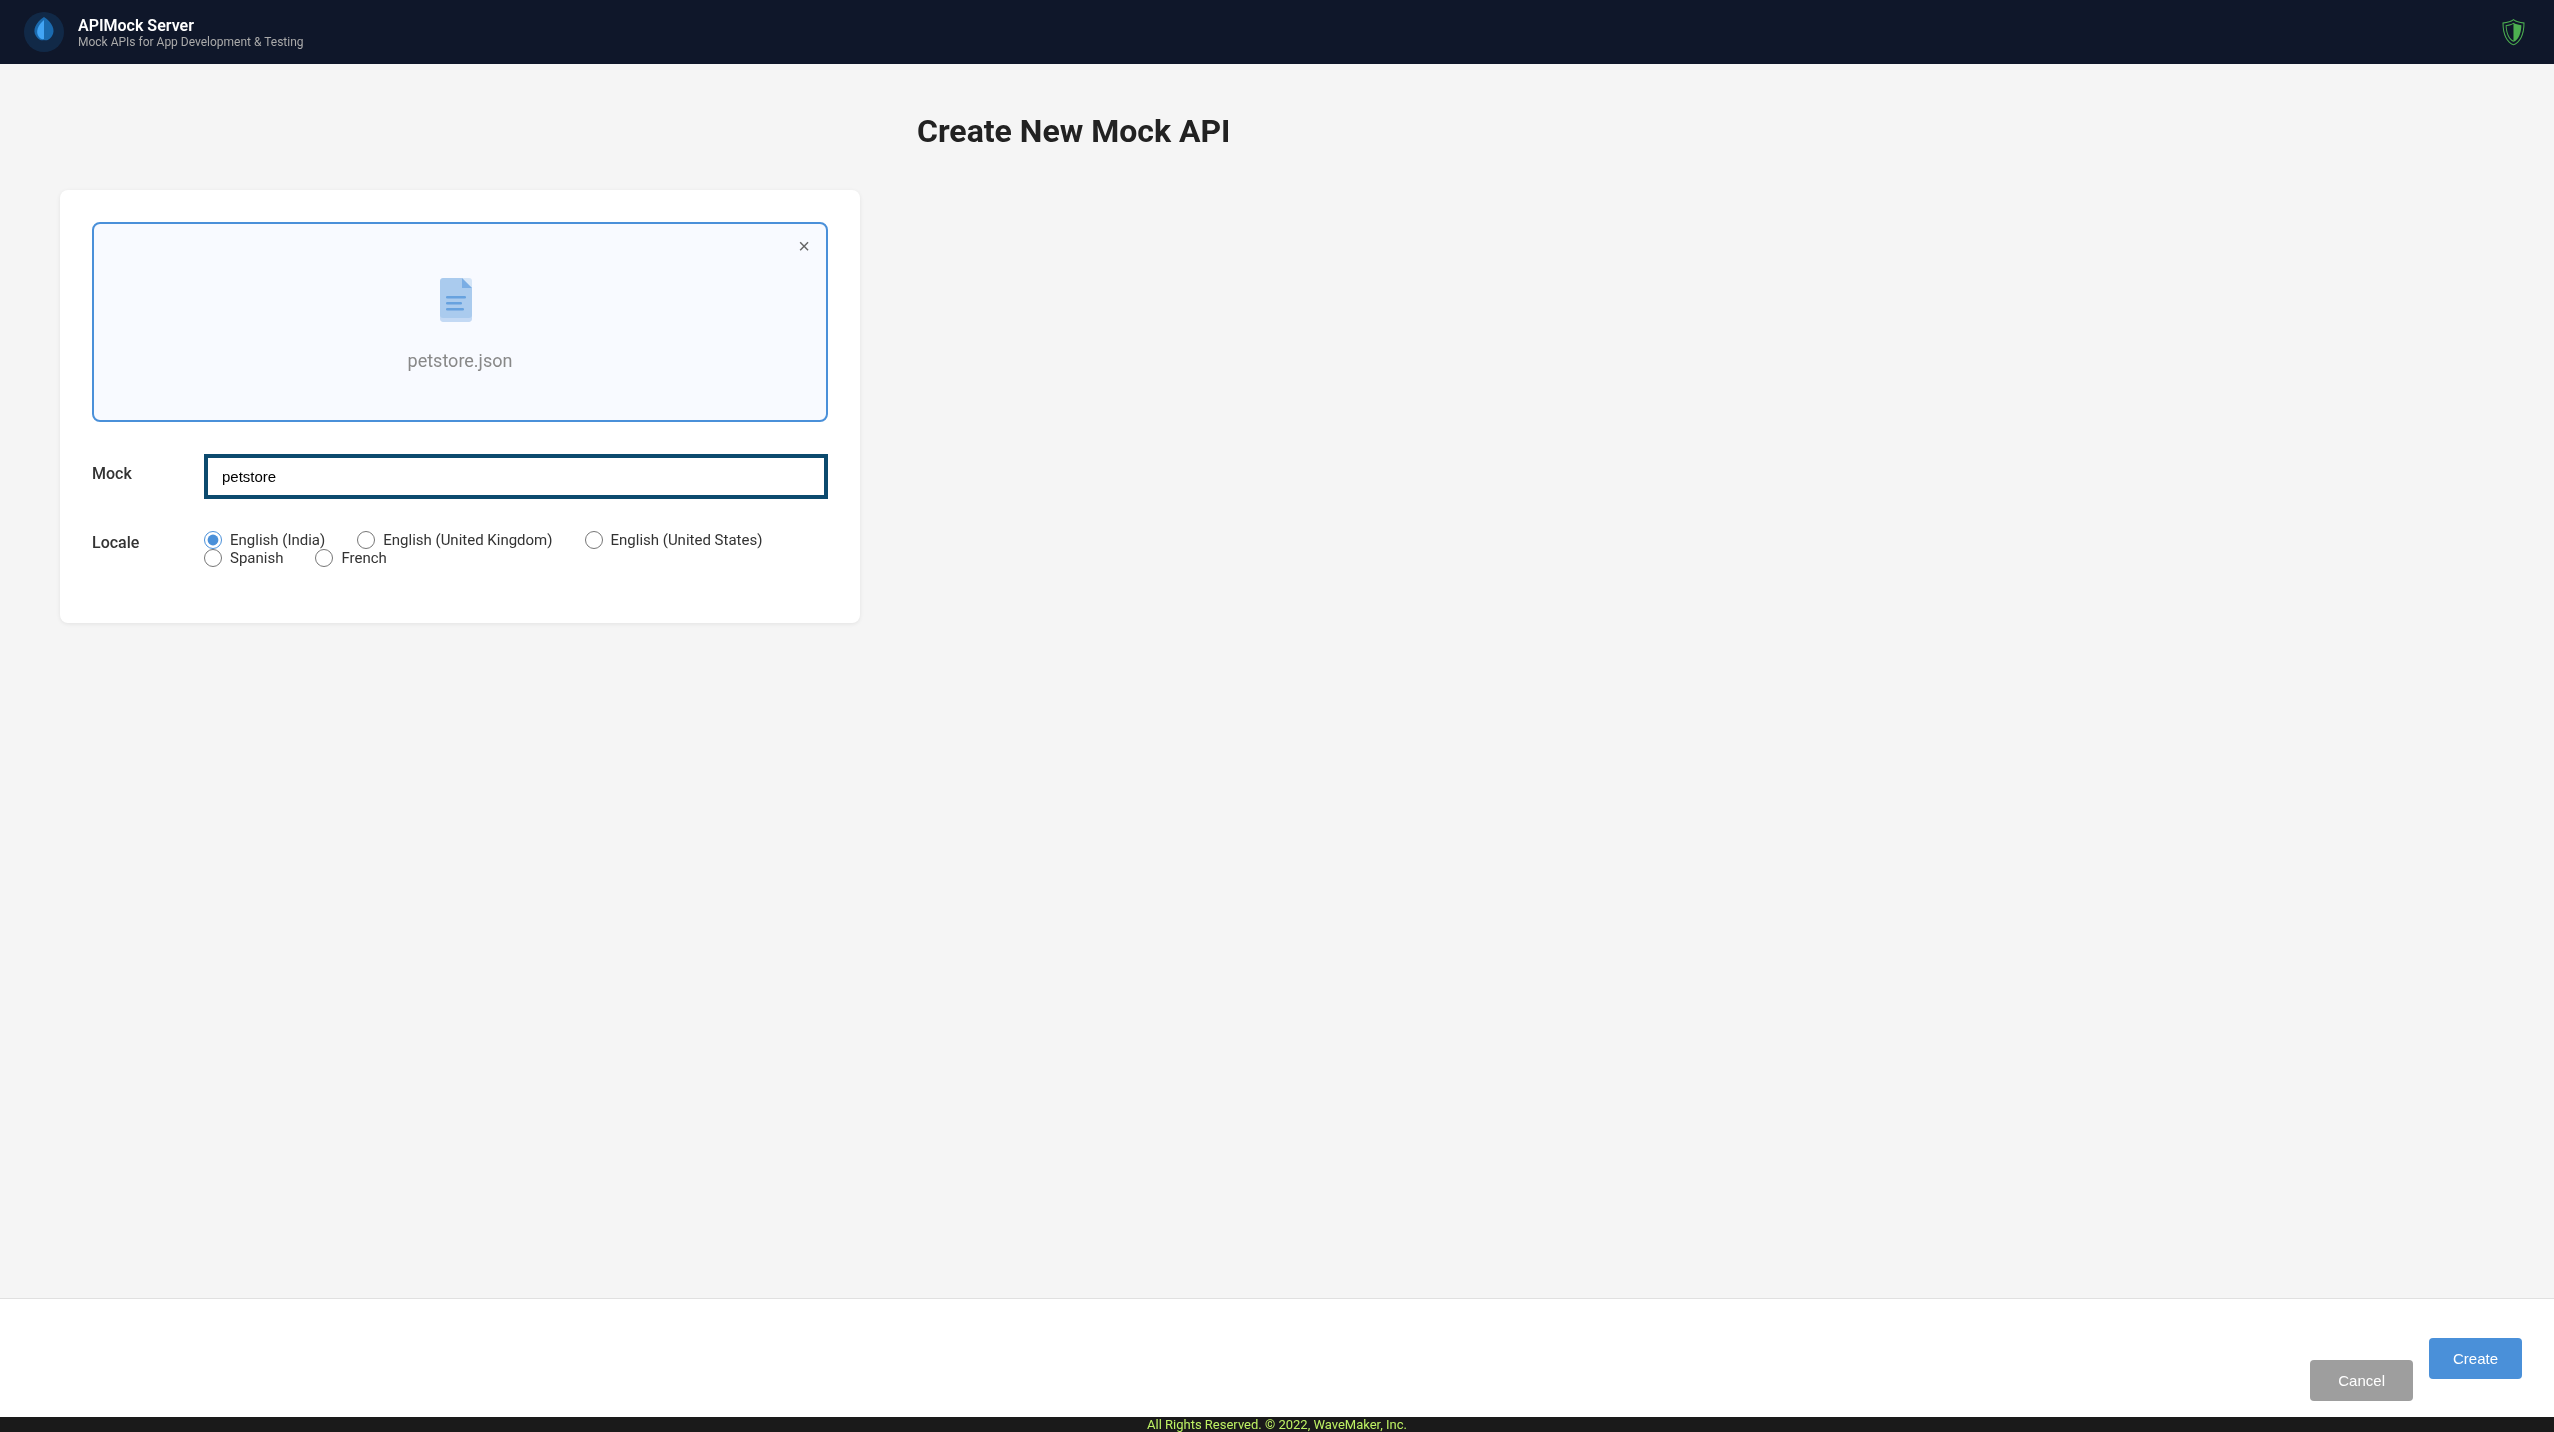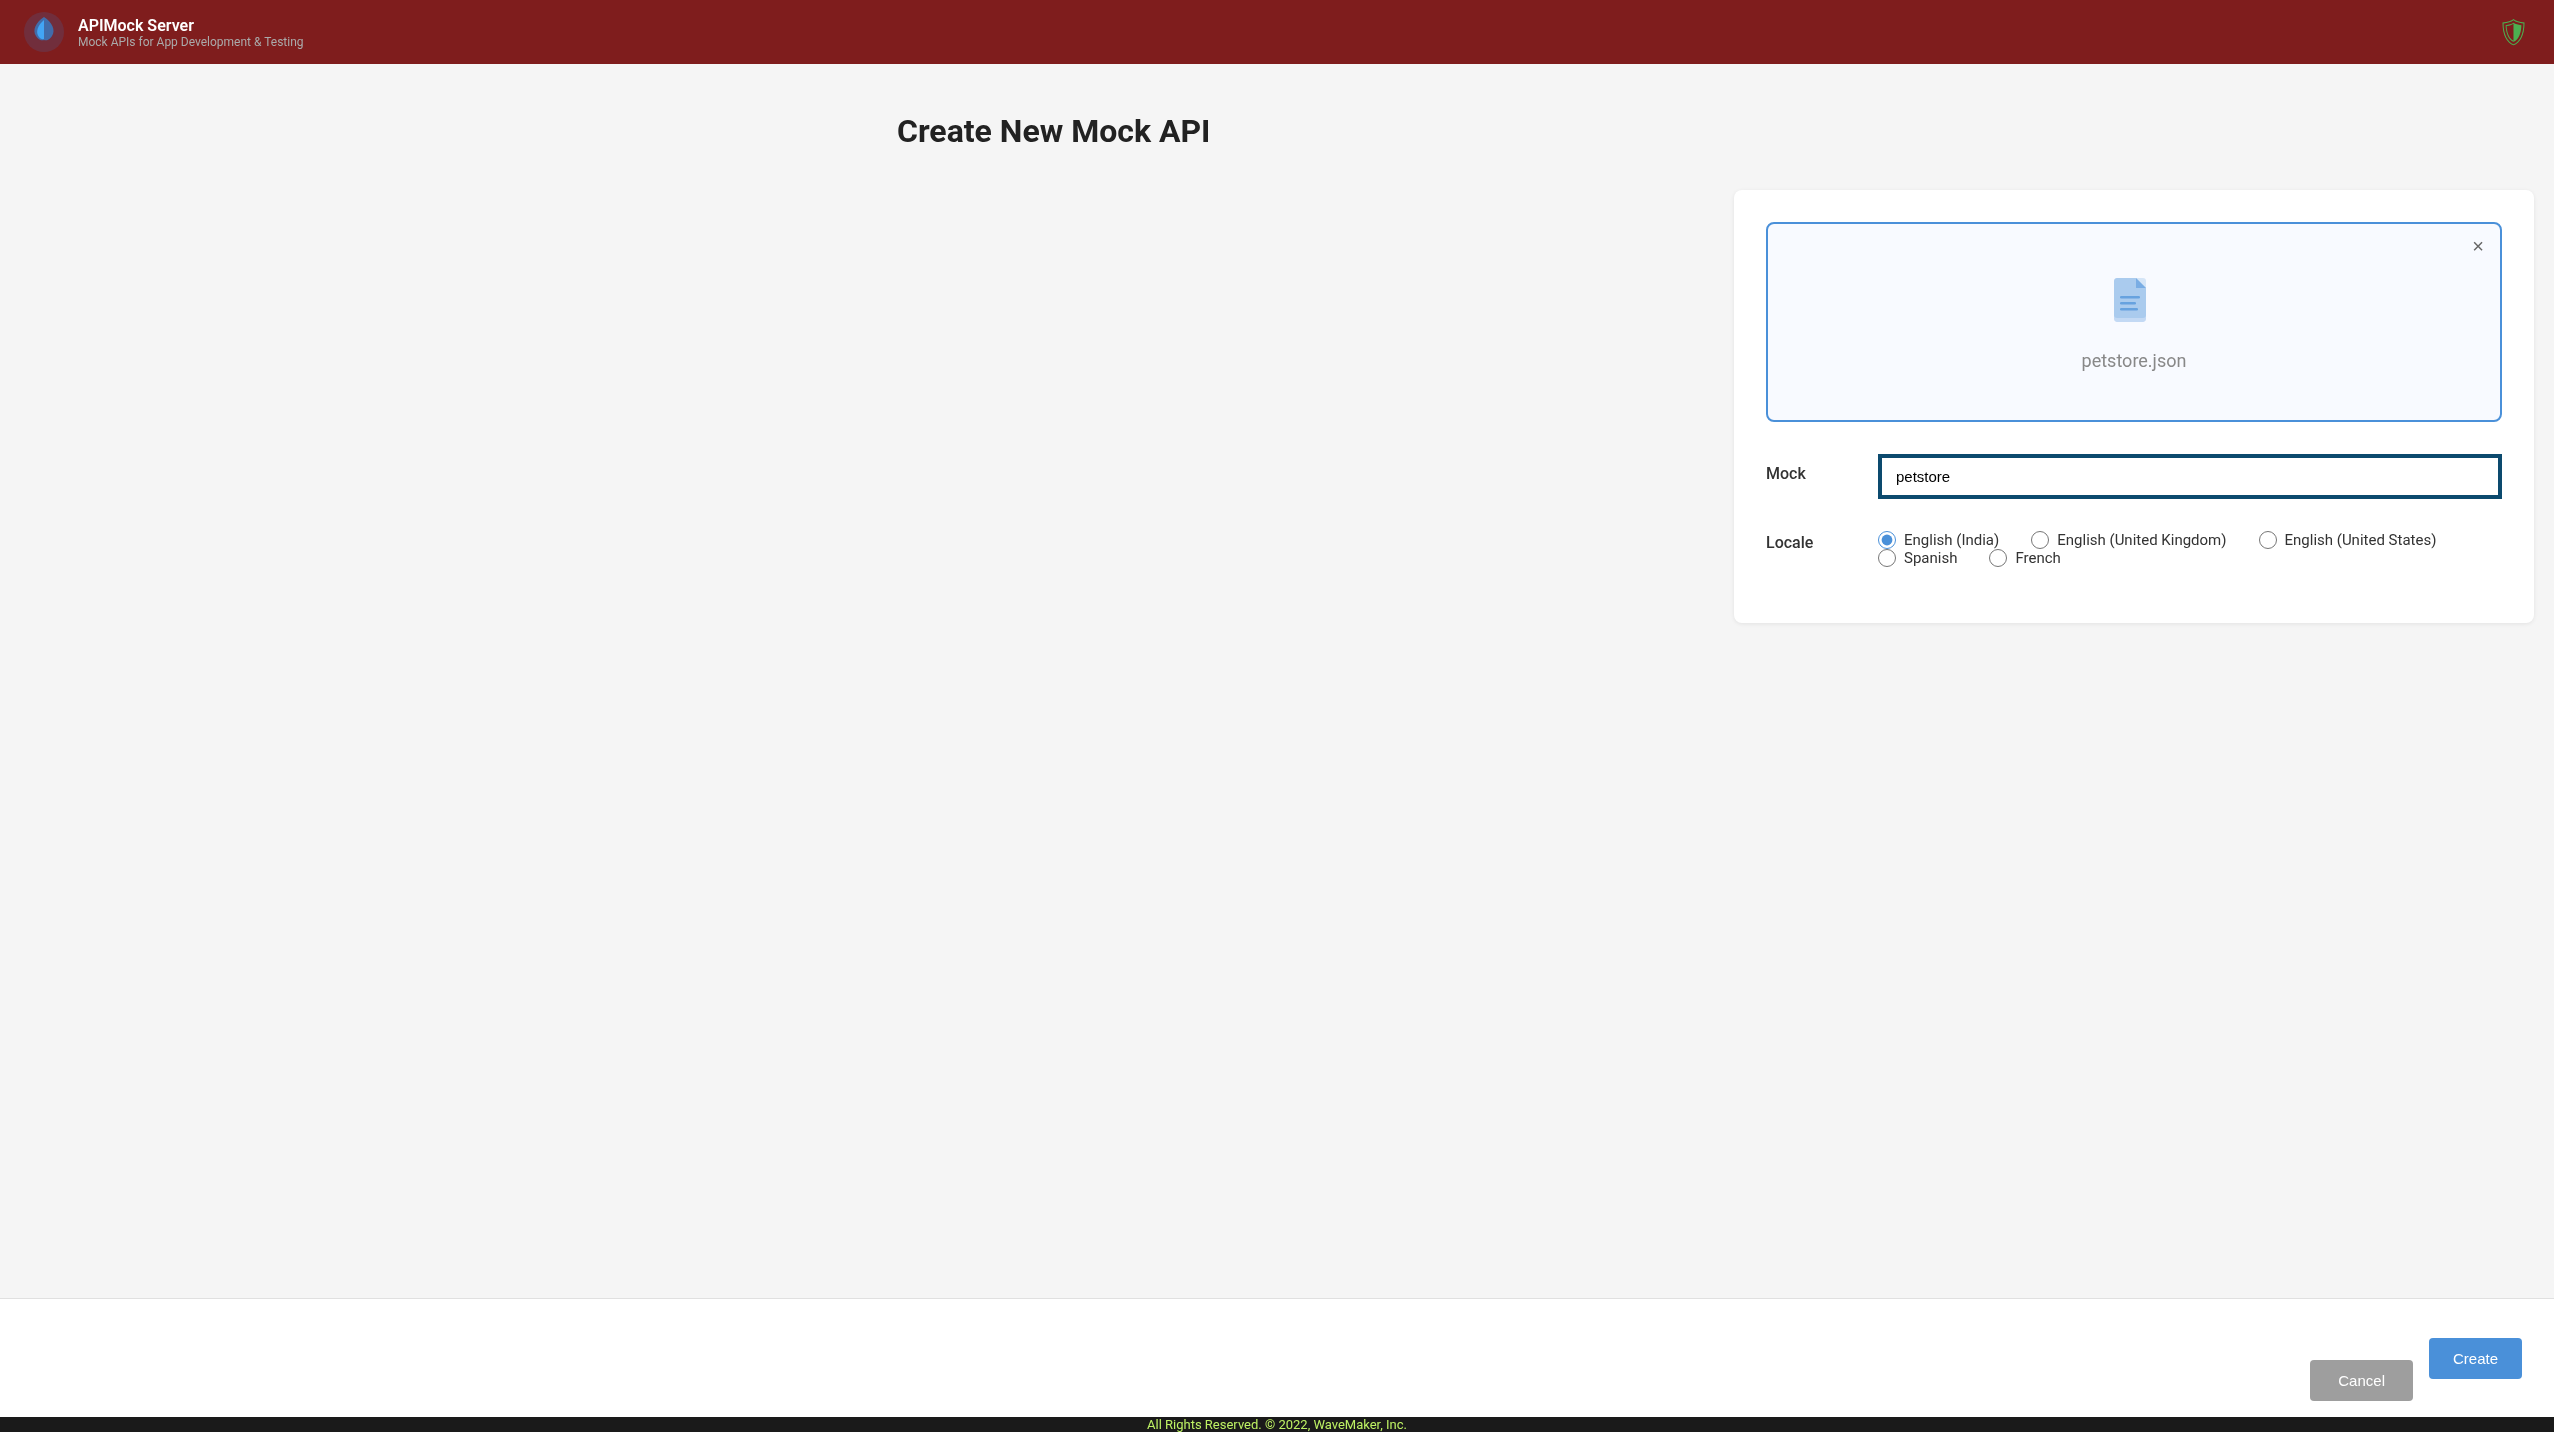--- a/index.html
+++ b/index.html
@@ -11,21 +11,21 @@
     body {
       font-family: -apple-system, BlinkMacSystemFont, 'Segoe UI', Roboto, sans-serif;
       background: #f5f5f5;
       min-height: 100vh;
       display: flex;
       flex-direction: column;
     }
 
     
     .header {
-      background: #7f1d1d;
+      background: #0f172a;
       display: flex;
       align-items: center;
       justify-content: space-between;
       padding: 0 24px;
       height: 64px;
       flex-shrink: 0;
     }
 
     .header-left {
       display: flex;
@@ -52,23 +52,24 @@
     .header-subtitle {
       color: #aaaaaa;
       font-size: 12px;
     }
 
     
     .main-content {
       flex: 1;
       display: flex;
       flex-direction: column;
-      align-items: flex-end;
+      align-items: flex-start;
       padding: 48px 20px 20px;
       background: #f5f5f5;
+      margin-left: 40px;
     }
 
     .page-title {
       font-size: 32px;
       font-weight: 700;
       color: #222222;
       margin-bottom: 40px;
       align-self: flex-start;
       margin-left: calc(50% - 380px);
     }

